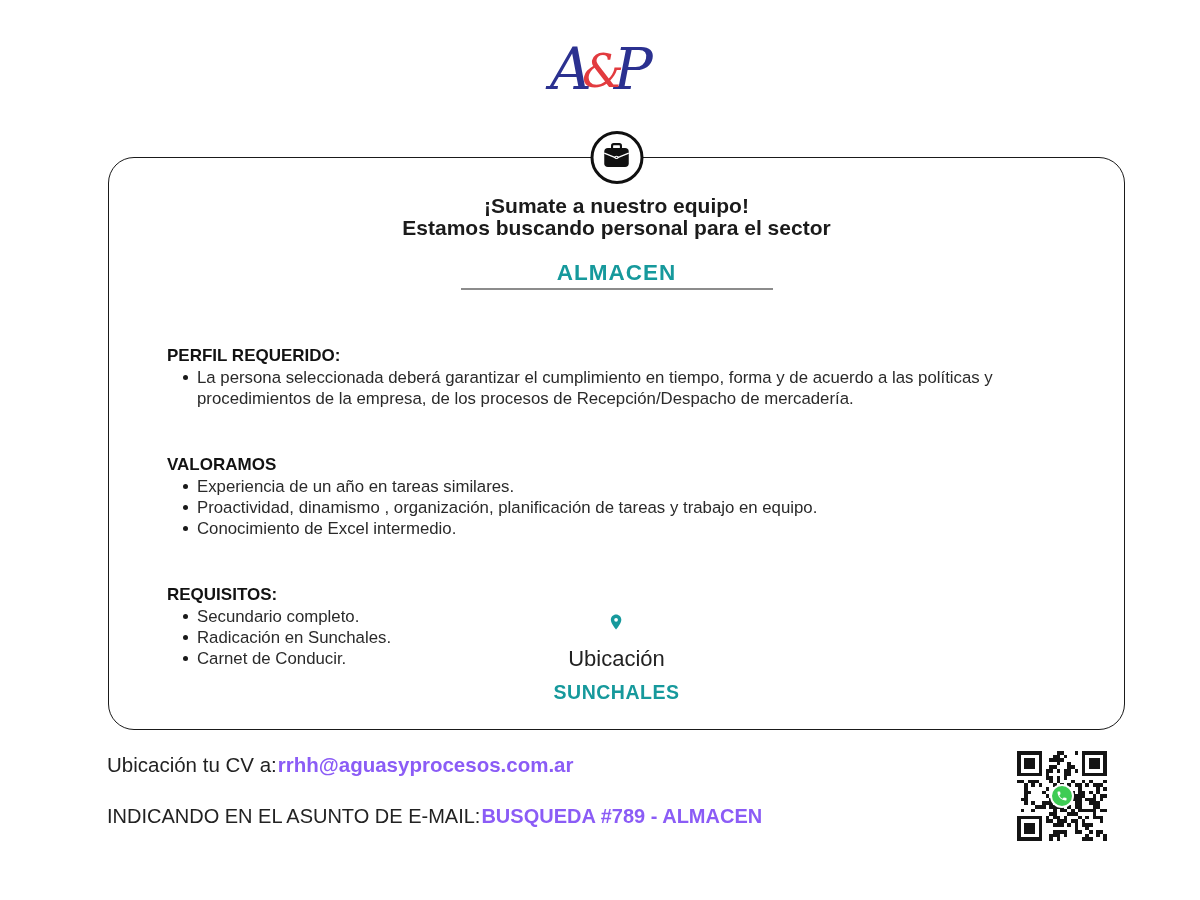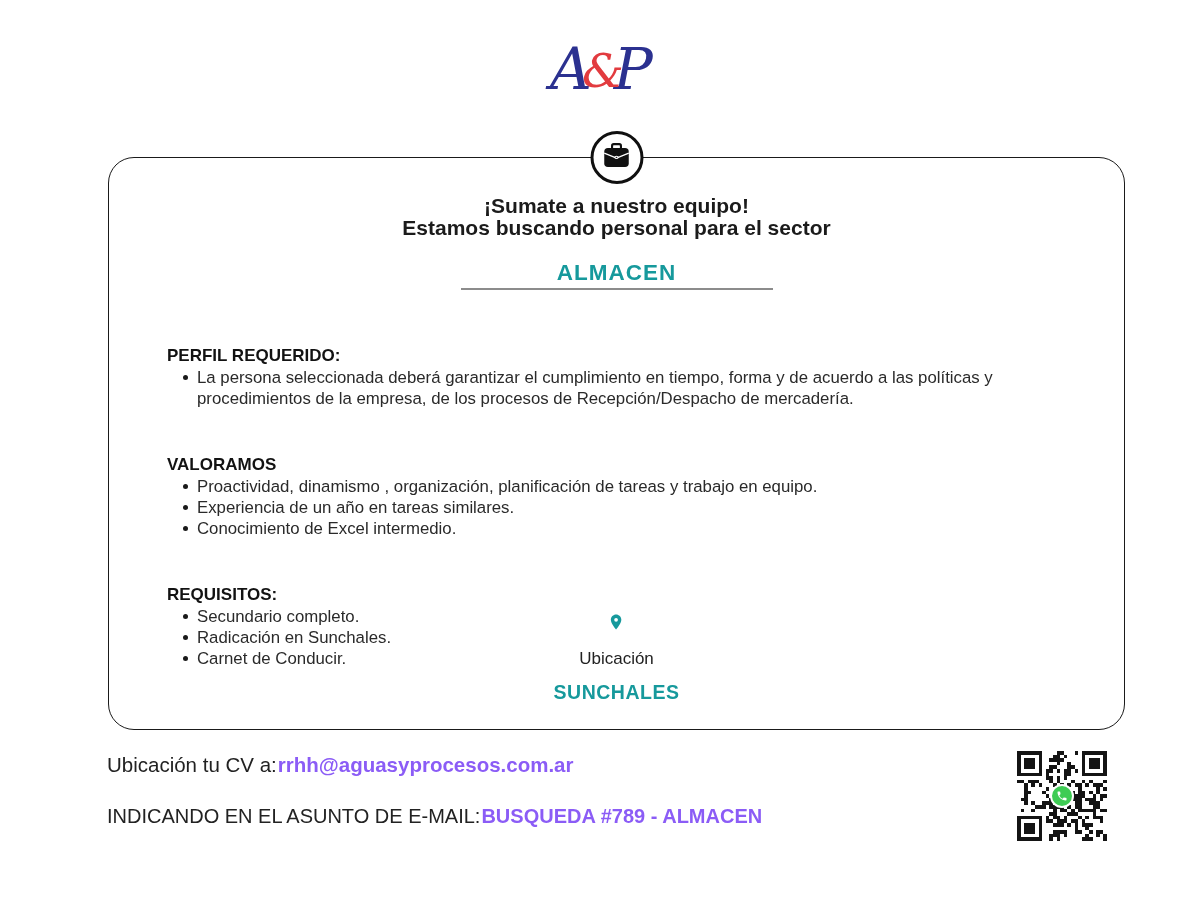--- a/index.html
+++ b/index.html
@@ -37,21 +37,21 @@
   .job-section + .job-section{margin-top:45px;}
   .sec-h{font-size:17px;font-weight:bold;color:#121212;line-height:21px;}
   .sec-list{list-style:none;margin-top:1px;padding-left:30px;}
   .sec-list li{position:relative;font-size:16.8px;line-height:21px;color:var(--body);}
   .sec-list li::before{content:"";position:absolute;left:-14px;top:8px;width:5px;height:5px;
     border-radius:50%;background:#1a1a1a;}
 
   .location{position:absolute;left:50%;transform:translateX(-50%);bottom:26px;
     text-align:center;line-height:1;}
   .pin{color:var(--teal);height:22px;}
-  .loc-label{margin-top:16px;font-size:17px;color:#222;line-height:20px;}
+  .loc-label{margin-top:16px;font-size:22px;color:#222;line-height:20px;}
   .loc-city{margin-top:12px;font-size:19.5px;font-weight:bold;letter-spacing:.5px;
     color:var(--teal);line-height:22px;}
 
   
   .cv-line{position:absolute;left:107px;top:753px;font-size:20.5px;color:#222;}
   .subject-line{position:absolute;left:107px;top:805px;font-size:20px;color:#222;}
   .cv-line b,.subject-line b{margin-left:1px;color:#8b5cf6;}
 
   .qr-wrap{position:absolute;left:1017px;top:751px;width:90px;height:90px;}
   .qr-wrap svg.qr{width:100%;height:100%;display:block;}
@@ -95,22 +95,22 @@
       <section class="job-section">
         <h3 class="sec-h">PERFIL REQUERIDO:</h3>
         <ul class="sec-list">
           <li>La persona seleccionada deberá garantizar el cumplimiento en tiempo, forma y de acuerdo a las políticas y procedimientos de la empresa, de los procesos de Recepción/Despacho de mercadería.</li>
         </ul>
       </section>
 
       <section class="job-section">
         <h3 class="sec-h">VALORAMOS</h3>
         <ul class="sec-list">
+          <li>Experiencia de un año en tareas similares.</li>
           <li>Proactividad, dinamismo , organización, planificación de tareas y trabajo en equipo.</li>
-          <li>Experiencia de un año en tareas similares.</li>
           <li>Conocimiento de Excel intermedio.</li>
         </ul>
       </section>
 
       <section class="job-section">
         <h3 class="sec-h">REQUISITOS:</h3>
         <ul class="sec-list">
           <li>Secundario completo.</li>
           <li>Radicación en Sunchales.</li>
           <li>Carnet de Conducir.</li>

